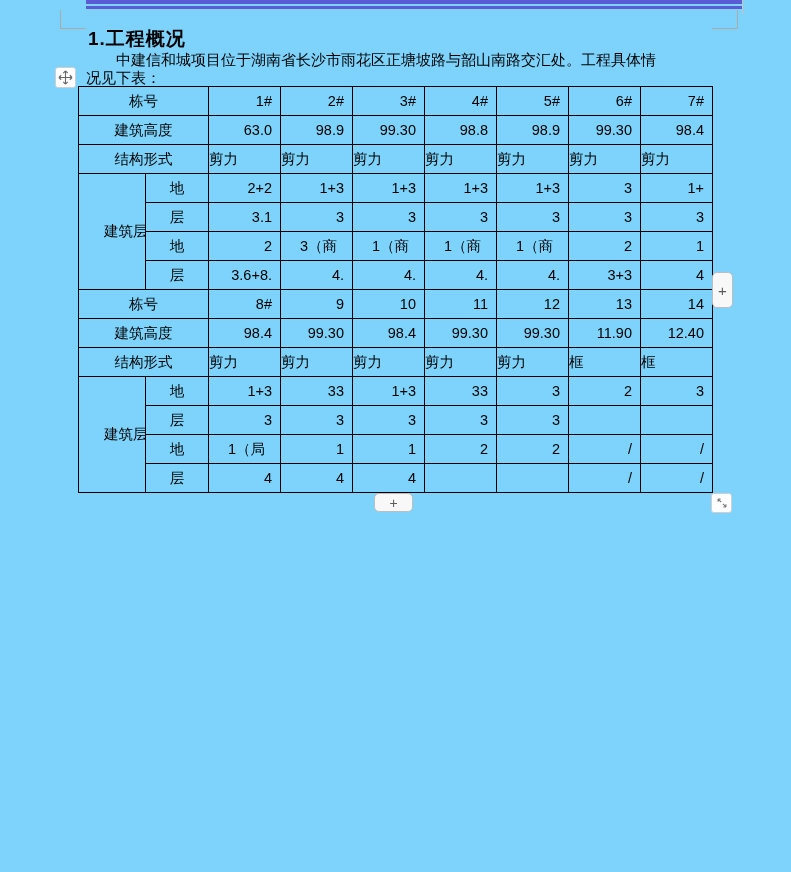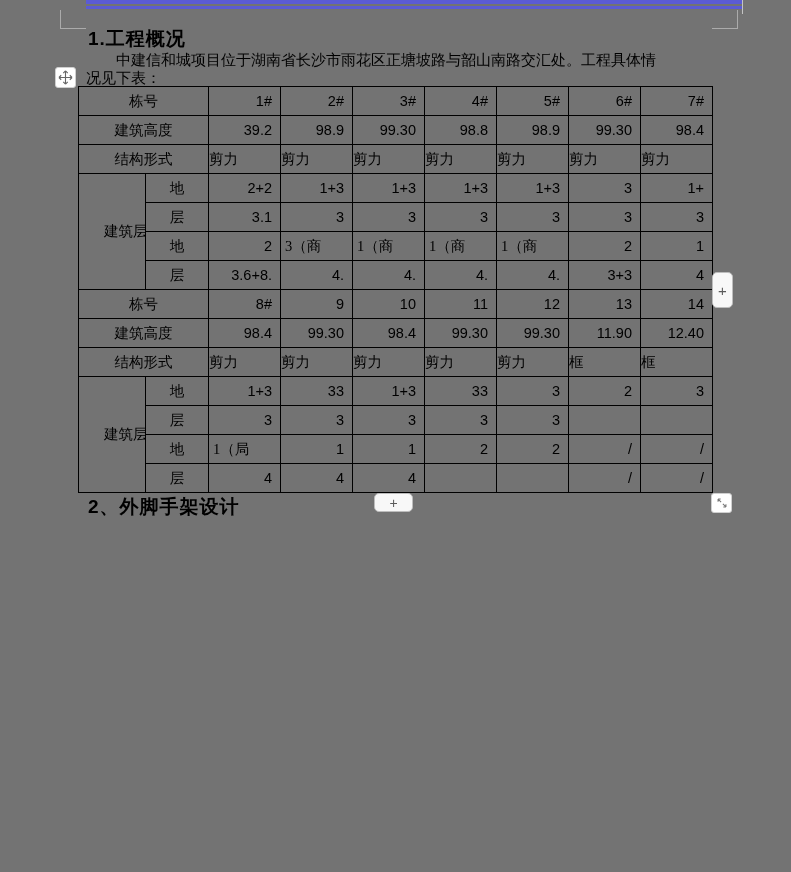--- a/index.html
+++ b/index.html
@@ -1,16 +1,16 @@
 <!DOCTYPE html>
 <html><head>
 <meta charset="utf-8">
 <style>
   html,body{margin:0;padding:0;background:#ffffff;}
-  .canvas{position:relative;width:791px;height:872px;background:#737373;overflow:hidden;
+  .canvas{position:relative;width:791px;height:872px;background:#7dd3fc;overflow:hidden;
           font-family:"Liberation Sans","DejaVu Sans",sans-serif;color:#000;}
   
   .rule{position:absolute;background:#5b5bd5;}
   #rule1{left:86px;top:0;width:656px;height:4px;}
   #rule2{left:86px;top:6px;width:656px;height:3px;}
   #edge-tick{position:absolute;left:742px;top:0;width:0;height:14px;border-right:1px solid #c4c4c4;}
   
   #crop-left{position:absolute;left:60px;top:10px;width:25px;height:18px;
              border-left:1px solid #ababab;border-bottom:1px solid #ababab;}
   #crop-right{position:absolute;left:712px;top:10px;width:25px;height:18px;
@@ -24,21 +24,21 @@
   #intro{left:86px;top:51px;line-height:18px;}
   #bodytext{left:86px;top:556px;line-height:18.7px;}
   
   #main-table{position:absolute;left:78px;top:86px;width:634px;border-collapse:collapse;table-layout:fixed;}
   #main-table td{border:1px solid #000;height:28px;padding:0;font-size:14.5px;
                  overflow:hidden;white-space:nowrap;vertical-align:middle;}
   td.lbl{text-align:center;font-family:Liberation Serif, serif;}
   td.sub{text-align:center;}
   td.num{text-align:right;padding-right:8px !important;}
   td.ctr{}
-  td.txt{text-align:left;padding-left:4px !important;font-family:Liberation Serif, serif;}
+  td.txt{text-align:center;padding-left:4px !important;}
   .vstack{width:16px;margin:0 auto;word-break:break-all;line-height:17px;font-size:14.5px;text-align:center;}
   
   .btn{position:absolute;box-sizing:border-box;background:#f8f8f8;border:1px solid #bdbdbd;
        border-radius:5px;color:#5a5a5a;display:flex;align-items:center;justify-content:center;
        font-size:15px;line-height:1;cursor:pointer;}
   #btn-add-col{left:712px;top:272px;width:21px;height:36px;}
   #btn-add-row{left:374px;top:493px;width:39px;height:19px;font-size:14px;}
   .handle{position:absolute;box-sizing:border-box;background:#ffffff;border:1px solid #cfcfcf;
           border-radius:3px;display:flex;align-items:center;justify-content:center;cursor:pointer;}
   #handle-move{left:55px;top:67px;width:21px;height:21px;}
@@ -90,21 +90,21 @@
       <td class="num">1#</td>
       <td class="num">2#</td>
       <td class="num">3#</td>
       <td class="num">4#</td>
       <td class="num">5#</td>
       <td class="num">6#</td>
       <td class="num">7#</td>
     </tr>
     <tr>
       <td class="lbl" colspan="2">建筑高度</td>
-      <td class="num">39.2</td>
+      <td class="num">63.0</td>
       <td class="num">98.9</td>
       <td class="num">99.30</td>
       <td class="num">98.8</td>
       <td class="num">98.9</td>
       <td class="num">99.30</td>
       <td class="num">98.4</td>
     </tr>
     <tr>
       <td class="lbl" colspan="2">结构形式</td>
       <td class="ctr">剪力</td>
@@ -245,15 +245,14 @@
 
   <div class="handle" id="handle-resize">
     <span>
       <svg width="14" height="14" viewBox="0 0 16 16" fill="none" stroke="#777" stroke-width="1.2">
         <path d="M7 7 L3.5 3.5 M3.5 3.5 h3 M3.5 3.5 v3"></path>
         <path d="M9 9 L12.5 12.5 M12.5 12.5 h-3 M12.5 12.5 v-3"></path>
       </svg>
     </span>
   </div>
 
-  <div class="h-bold" id="h2">2、外脚手架设计</div>
 
 </div>
 
 </body></html>

